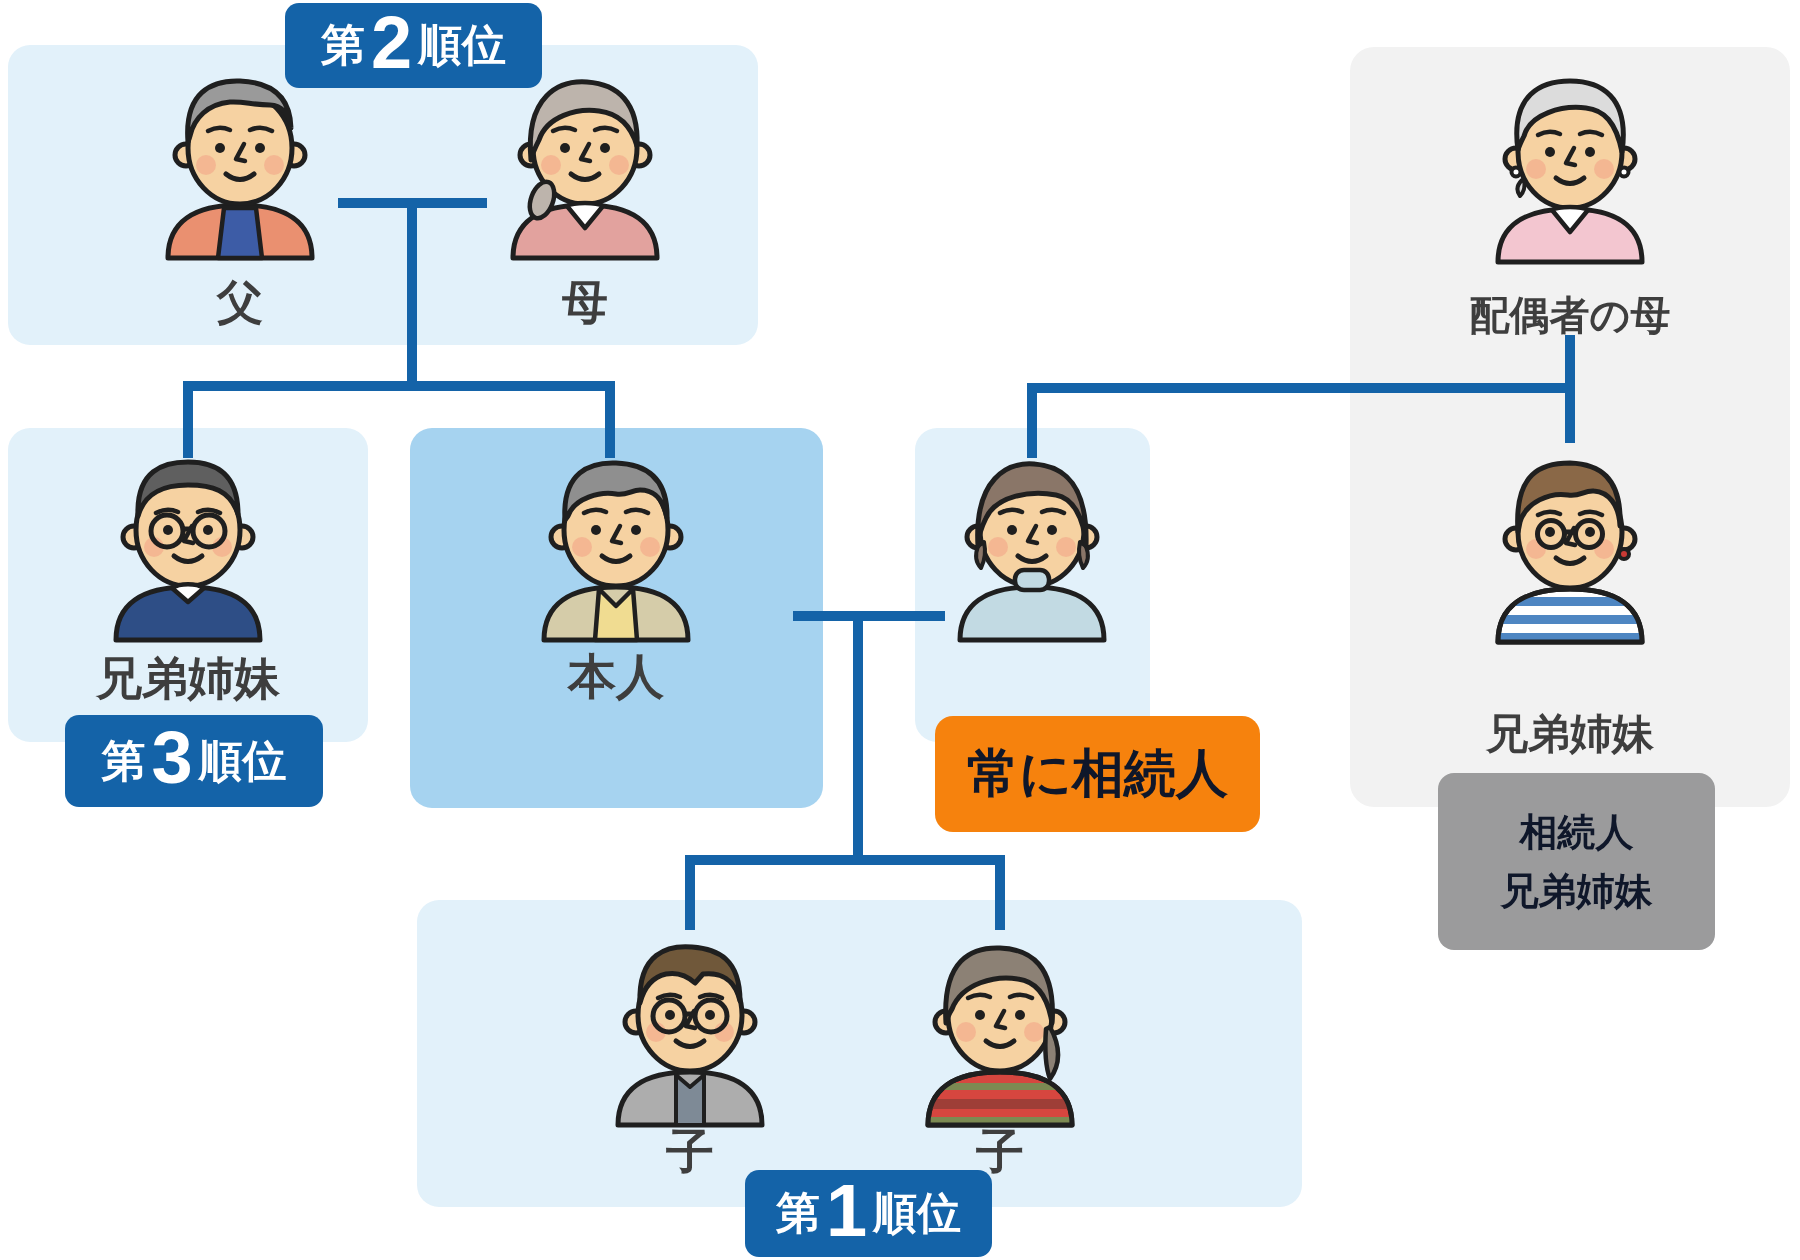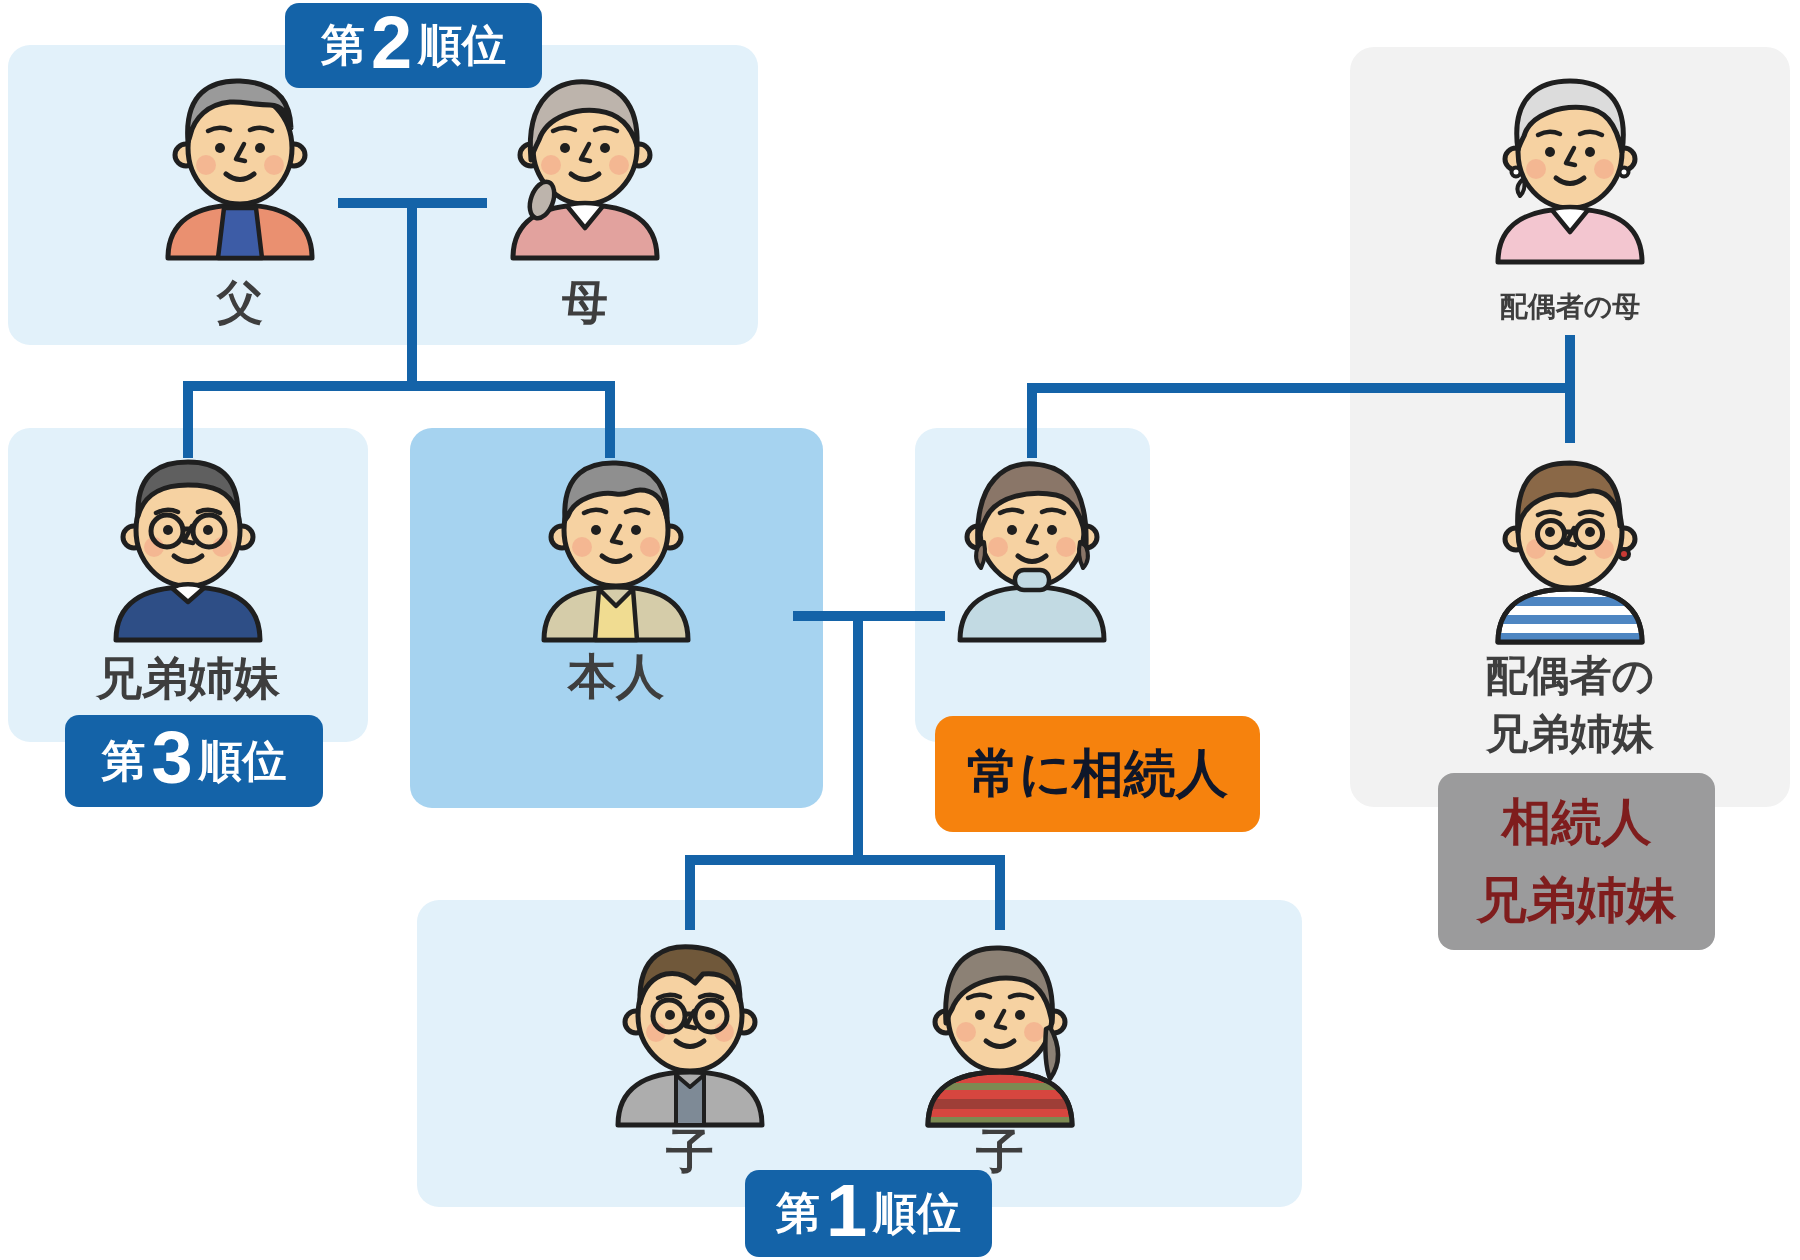--- a/index.html
+++ b/index.html
@@ -13,26 +13,26 @@
 
   .line{position:absolute;background:#1463A8;}
 
   .badge-rank{position:absolute;background:#1463A8;border-radius:14px;color:#ffffff;
     display:flex;align-items:center;justify-content:center;font-weight:700;}
   .badge-rank .pre,.badge-rank .suf{font-size:44px;}
   .badge-rank .num{font-size:74px;line-height:1;margin:0 6px;transform:translateY(-3px);font-weight:700;}
 
   .badge-orange{position:absolute;background:#F6820D;border-radius:18px;color:#0f172a;
     display:flex;align-items:center;justify-content:center;font-weight:700;font-size:52px;}
-  .badge-gray{position:absolute;background:#9B9B9C;border-radius:16px;color:#7f1d1d;
+  .badge-gray{position:absolute;background:#9B9B9C;border-radius:16px;color:#0f172a;
     display:flex;flex-direction:column;align-items:center;justify-content:center;
-    font-weight:700;font-size:50px;line-height:1.55;}
+    font-weight:700;font-size:38px;line-height:1.55;}
 
   .plabel{position:absolute;color:#3E3E3E;font-weight:600;text-align:center;}
-  .fs46{font-size:46px;} .fs48{font-size:48px;} .fs42{font-size:42px;} .fs40{font-size:28px;}
+  .fs46{font-size:46px;} .fs48{font-size:48px;} .fs42{font-size:42px;} .fs40{font-size:40px;}
 
   svg.person{position:absolute;overflow:visible;}
 </style>
 </head>
 <body>
 
 <div id="canvas">
 
   <svg width="0" height="0" style="position:absolute">
     <defs>
@@ -179,21 +179,20 @@
     </g>
     <path d="M28,200 C28,164 54,147 100,147 C146,147 172,164 172,200 Z" fill="none" stroke="#1F1F1F" stroke-width="5" stroke-linejoin="round"></path>
     <path d="M150,102 C161,122 160,140 150,154 C144,138 145,118 146,104 Z" fill="#8C8175" stroke="#1F1F1F" stroke-width="4.5" stroke-linejoin="round"></path>
   </svg>
 
   <div class="plabel fs46" style="left:140px;top:272px;width:200px;">父</div>
   <div class="plabel fs46" style="left:485px;top:272px;width:200px;">母</div>
   <div class="plabel fs46" style="left:88px;top:648px;width:200px;">兄弟姉妹</div>
   <div class="plabel fs48" style="left:516px;top:645px;width:200px;">本人</div>
   <div class="plabel fs40" style="left:1420px;top:288px;width:300px;">配偶者の母</div>
-  <div class="plabel fs42" style="left:1420px;top:648px;width:300px;">配偶者の</div>
   <div class="plabel fs42" style="left:1420px;top:706px;width:300px;">兄弟姉妹</div>
   <div class="plabel fs48" style="left:590px;top:1120px;width:200px;">子</div>
   <div class="plabel fs48" style="left:900px;top:1120px;width:200px;">子</div>
 
   <div class="badge-rank" style="left:285px;top:3px;width:257px;height:85px;">
     <span class="pre">第</span>
     <span class="num">2</span>
     <span class="suf">順位</span>
   </div>
   <div class="badge-rank" style="left:65px;top:715px;width:258px;height:92px;">

